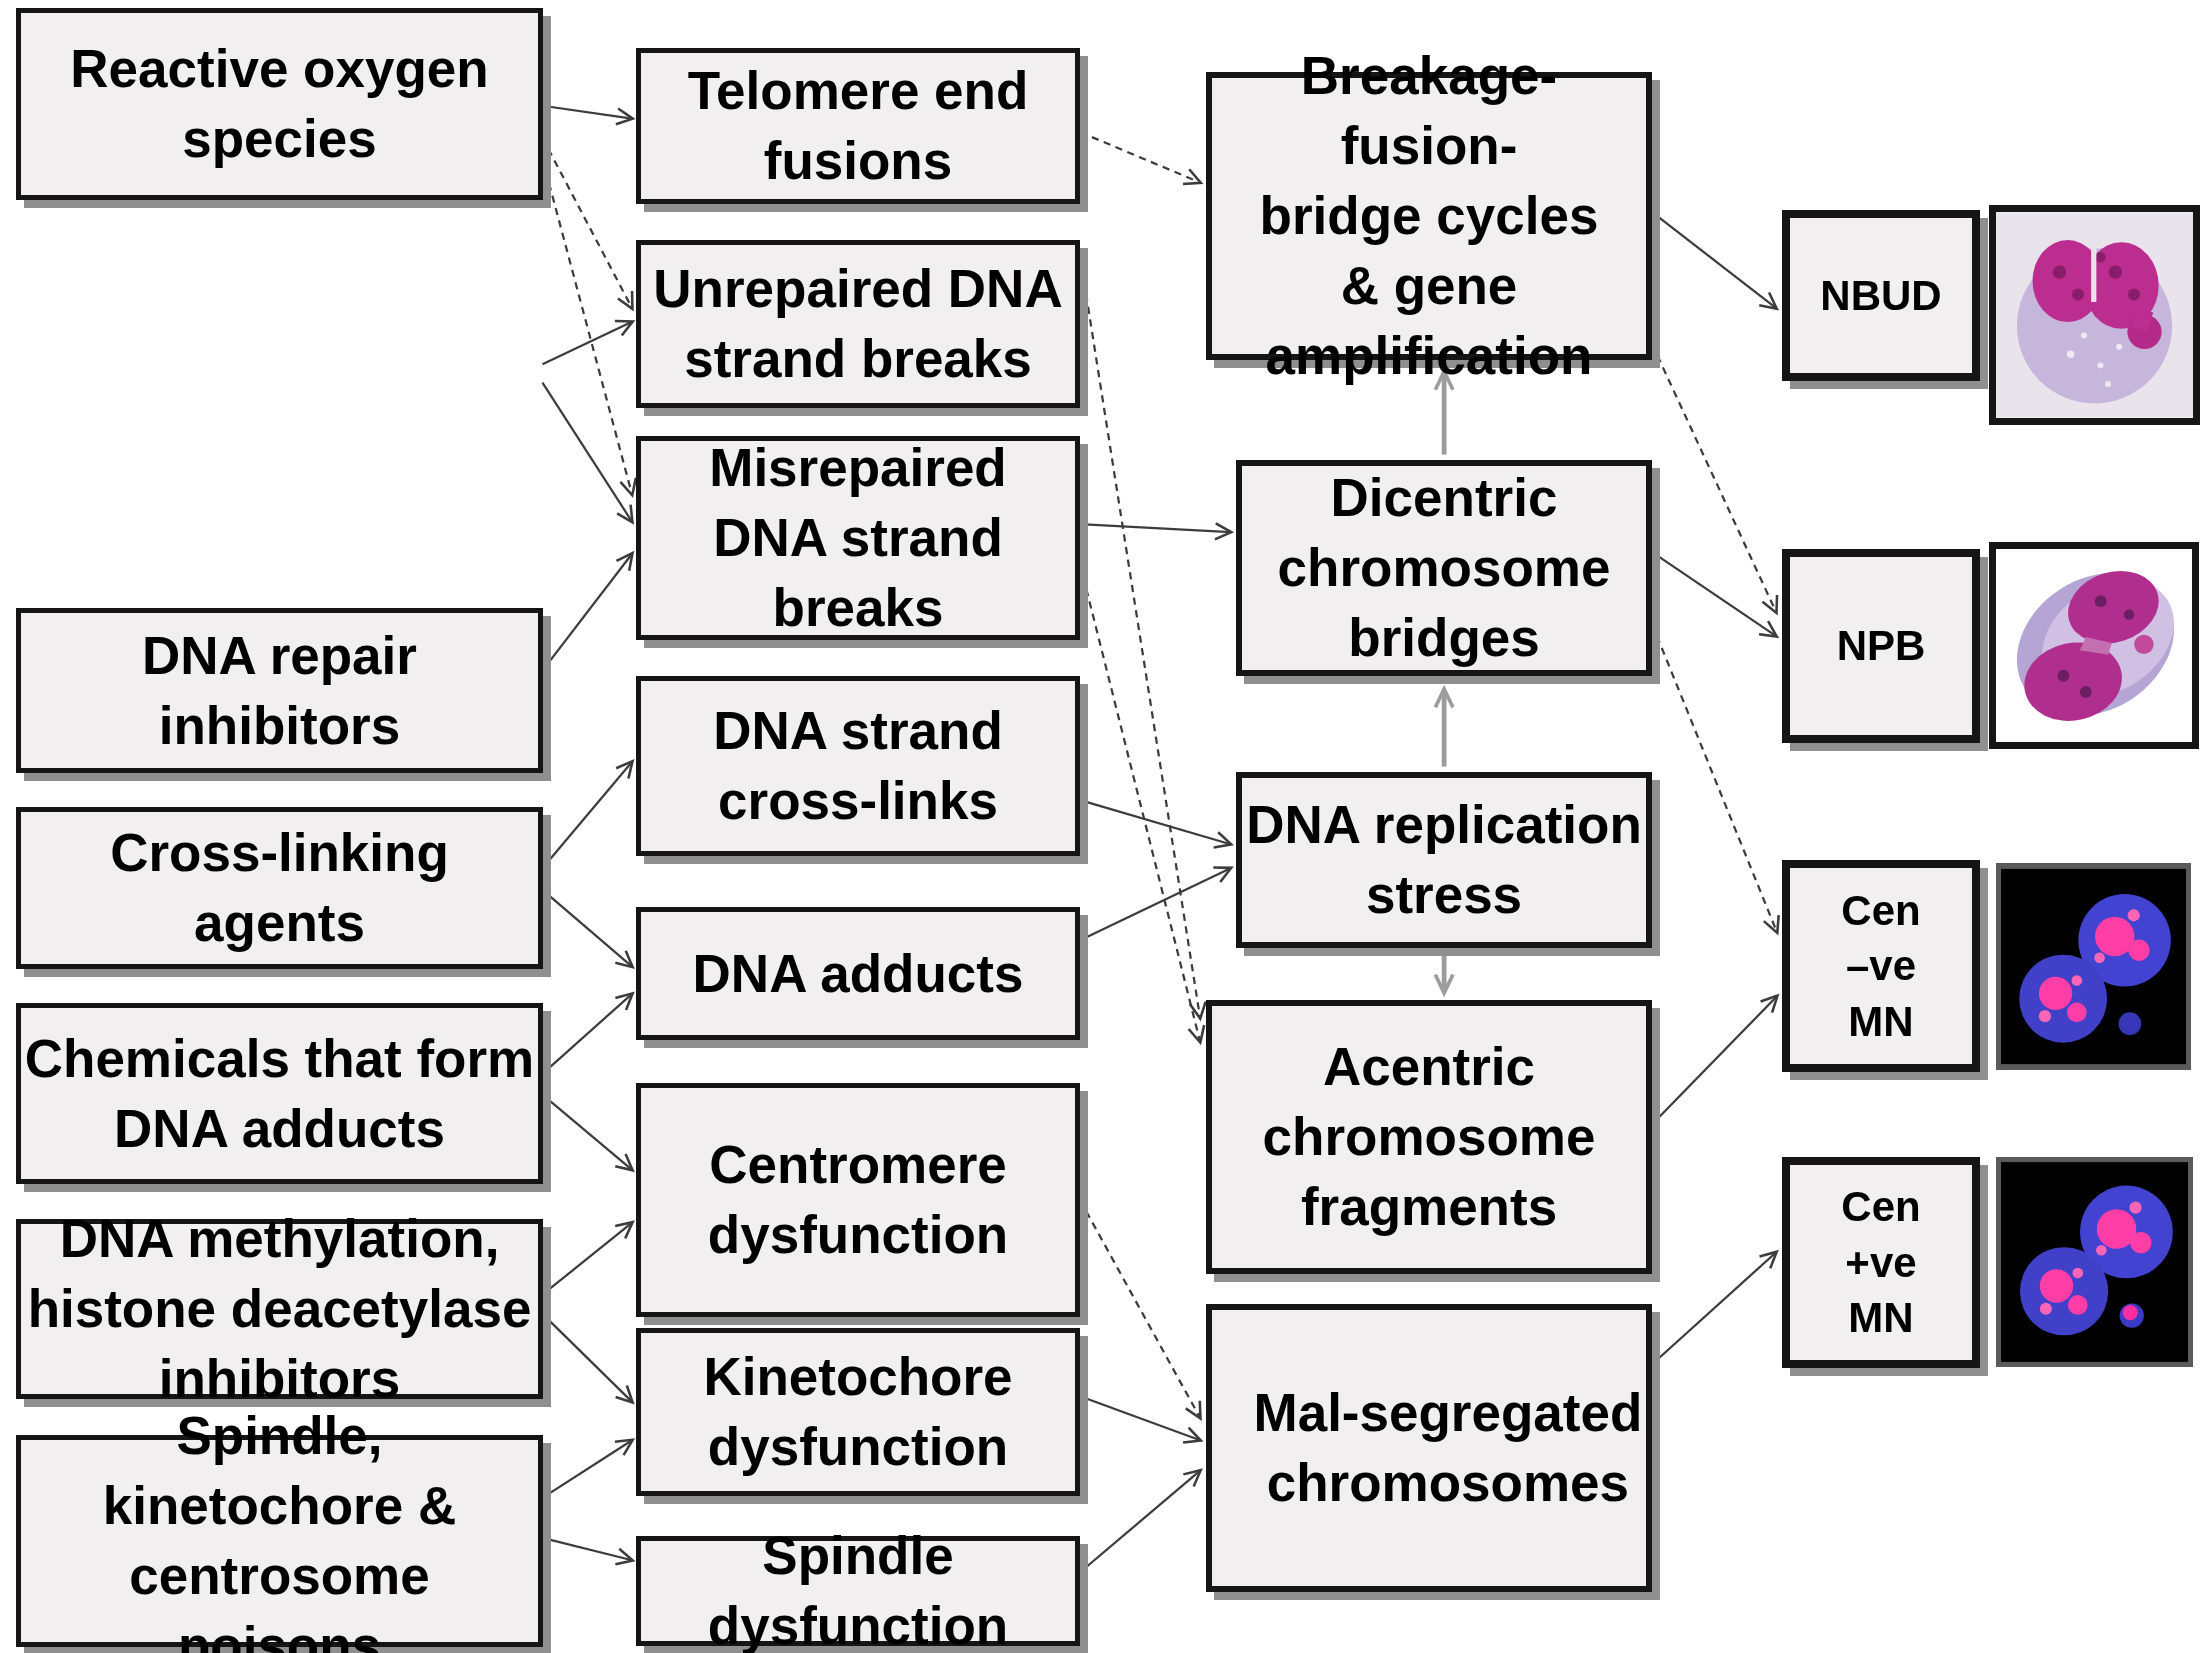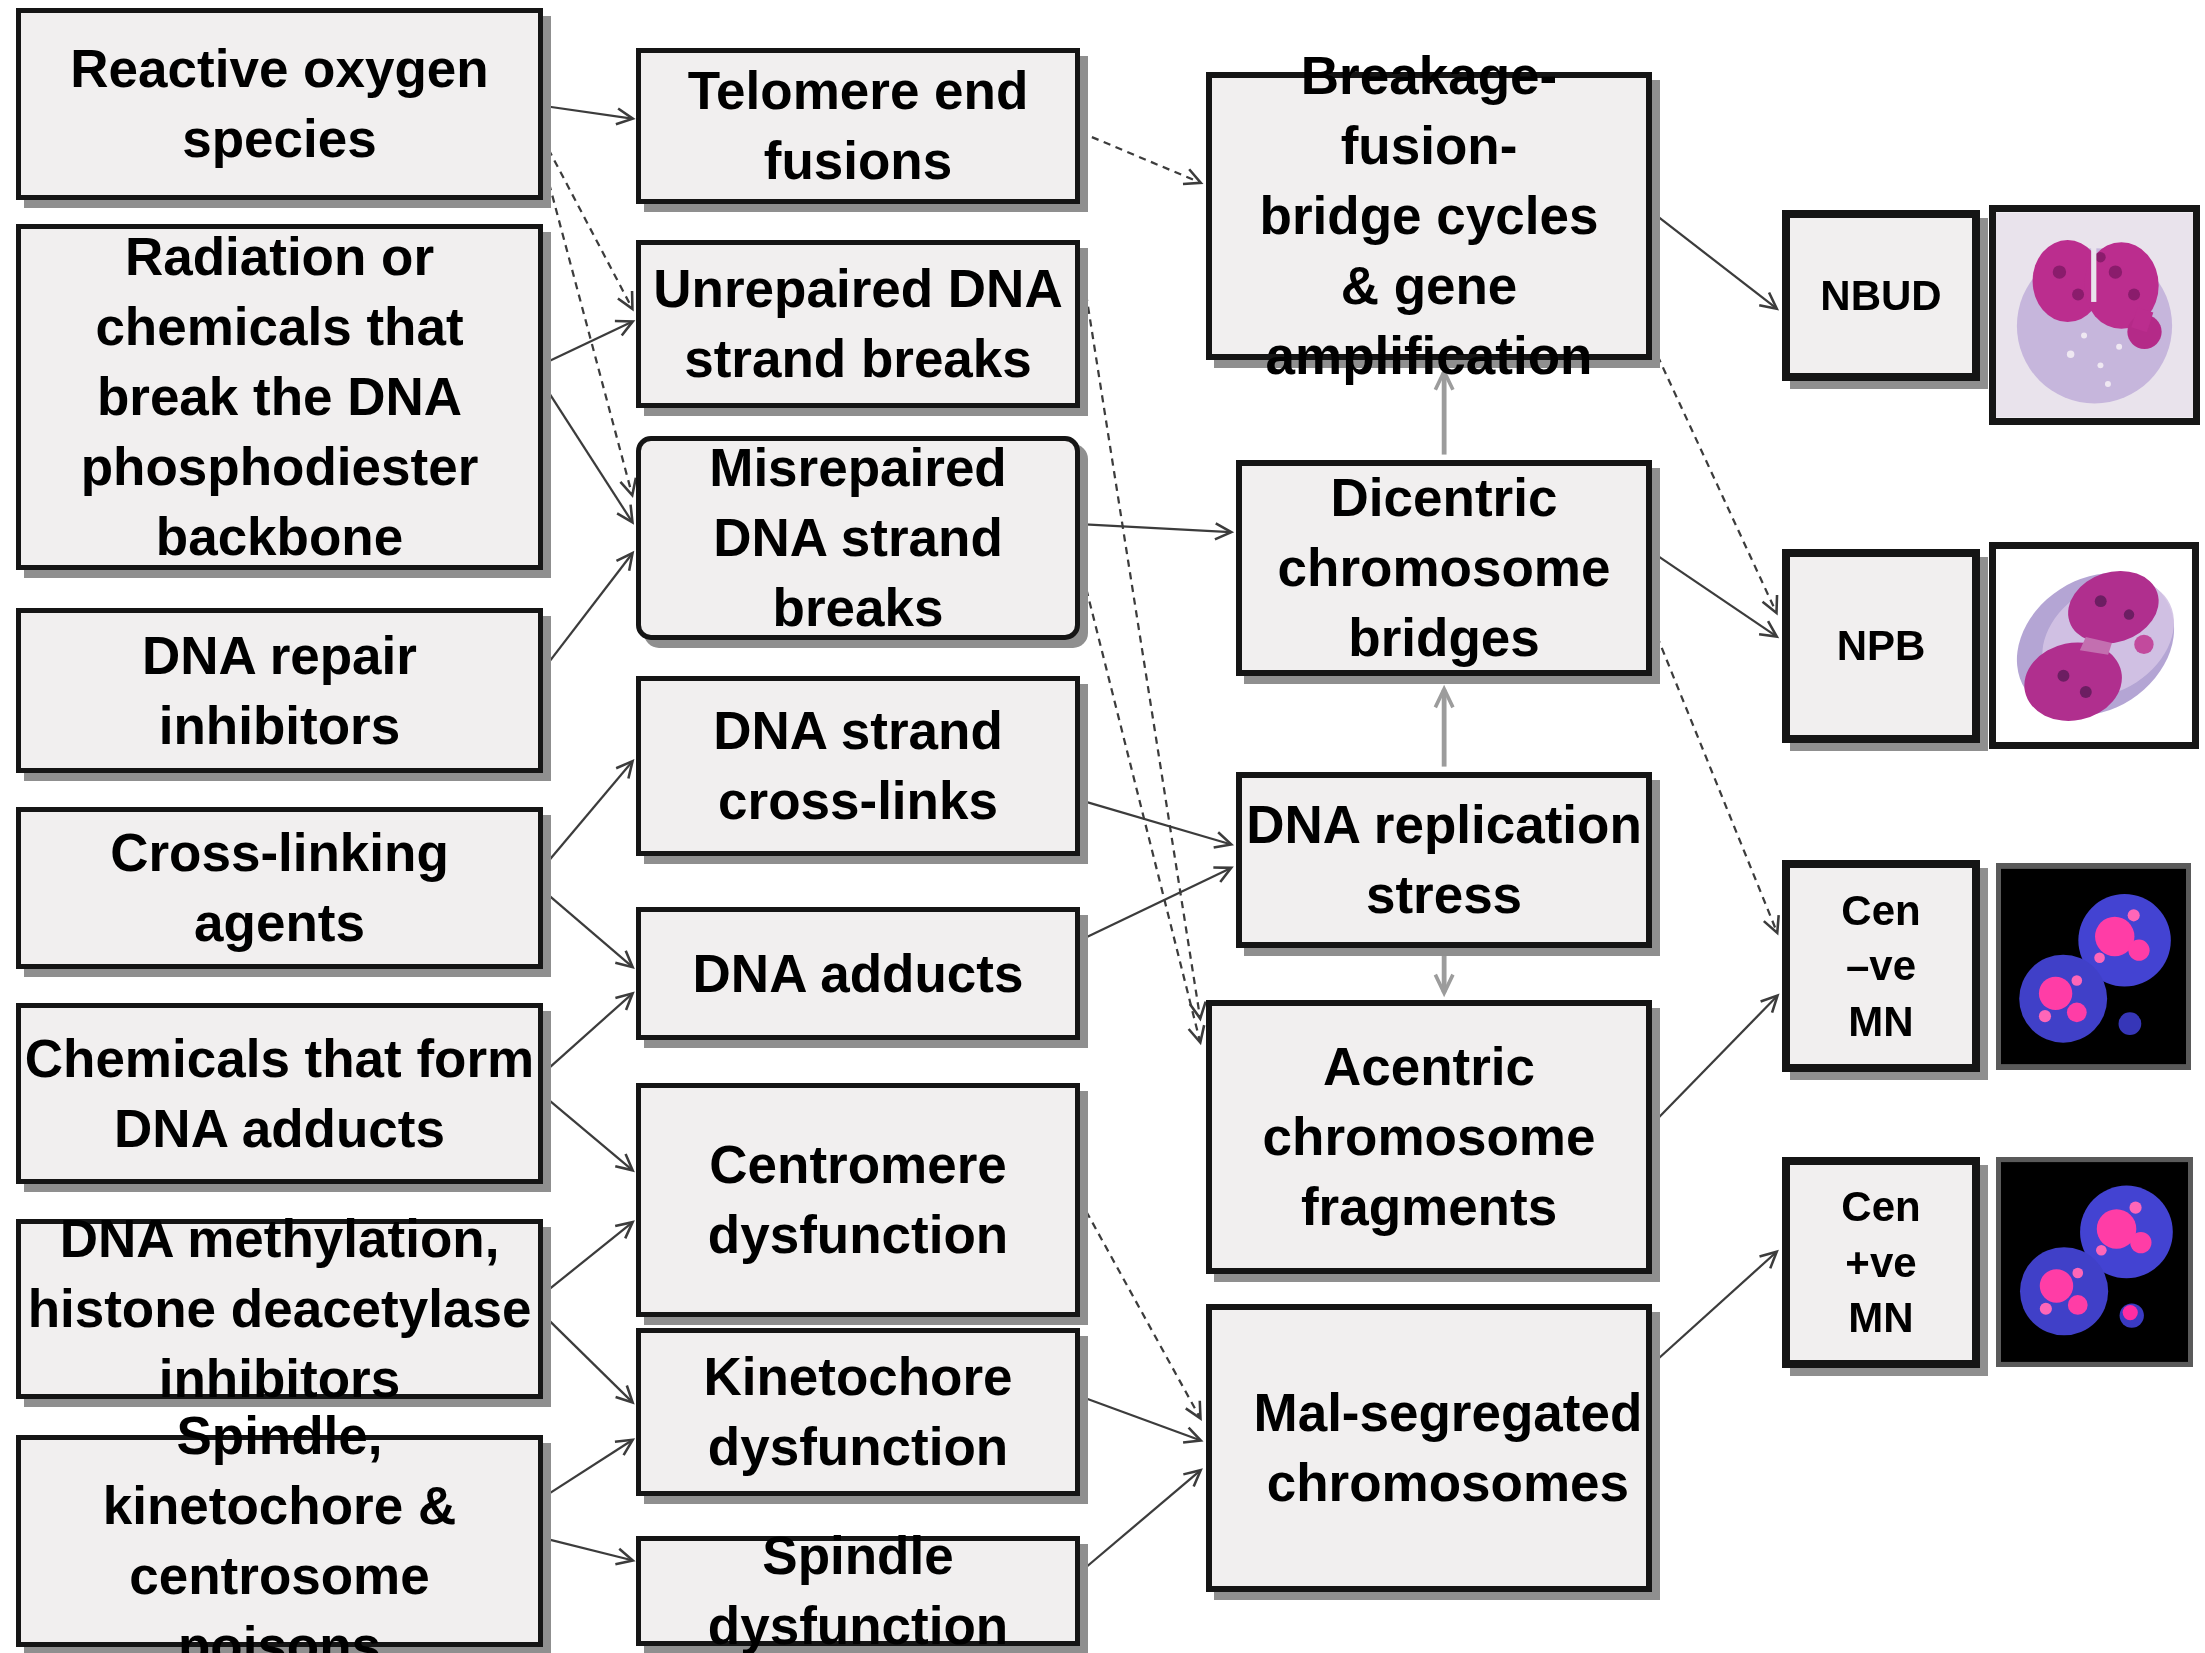--- a/index.html
+++ b/index.html
@@ -58,42 +58,37 @@
       <line x1="2065" y1="265" x2="2220" y2="385" stroke="#3c3c3c" stroke-width="2.8" marker-end="url(#ah-dark)"></line>
       <line x1="2065" y1="430" x2="2220" y2="765" stroke="#3c3c3c" stroke-width="2.8" stroke-dasharray="9 7" marker-end="url(#ah-dark)"></line>
       <line x1="2065" y1="690" x2="2220" y2="795" stroke="#3c3c3c" stroke-width="2.8" marker-end="url(#ah-dark)"></line>
       <line x1="2065" y1="780" x2="2221" y2="1165" stroke="#3c3c3c" stroke-width="2.8" stroke-dasharray="9 7" marker-end="url(#ah-dark)"></line>
       <line x1="2065" y1="1405" x2="2221" y2="1245" stroke="#3c3c3c" stroke-width="2.8" marker-end="url(#ah-dark)"></line>
       <line x1="2065" y1="1705" x2="2220" y2="1565" stroke="#3c3c3c" stroke-width="2.8" marker-end="url(#ah-dark)"></line>
     </svg>
 
   <div class="box" style="left:16px;top:8px;width:527px;height:192px;">Reactive oxygen
 species</div>
-  <div class="box" style="left:16px;top:224px;width:527px;height:346px;">Radiation or
-chemicals that
-break the DNA
-phosphodiester
-backbone</div>
   <div class="box" style="left:16px;top:608px;width:527px;height:165px;">DNA repair
 inhibitors</div>
   <div class="box" style="left:16px;top:807px;width:527px;height:162px;">Cross-linking agents</div>
   <div class="box" style="left:16px;top:1003px;width:527px;height:181px;">Chemicals that form
 DNA adducts</div>
   <div class="box" style="left:16px;top:1219px;width:527px;height:180px;">DNA methylation,
 histone deacetylase
 inhibitors</div>
   <div class="box" style="left:16px;top:1435px;width:527px;height:212px;">Spindle,
 kinetochore &amp;
 centrosome poisons</div>
 
   <div class="box" style="left:636px;top:48px;width:444px;height:156px;">Telomere end
 fusions</div>
   <div class="box" style="left:636px;top:240px;width:444px;height:168px;">Unrepaired DNA
 strand breaks</div>
-  <div class="box" style="left:636px;top:436px;width:444px;height:204px;border-radius:15px;">Misrepaired
+  <div class="box" style="left:636px;top:436px;width:444px;height:204px;">Misrepaired
 DNA strand
 breaks</div>
   <div class="box" style="left:636px;top:676px;width:444px;height:180px;">DNA strand
 cross-links</div>
   <div class="box" style="left:636px;top:907px;width:444px;height:133px;">DNA adducts</div>
   <div class="box" style="left:636px;top:1083px;width:444px;height:234px;">Centromere
 dysfunction</div>
   <div class="box" style="left:636px;top:1328px;width:444px;height:168px;">Kinetochore
 dysfunction</div>
   <div class="box" style="left:636px;top:1536px;width:444px;height:110px;">Spindle

